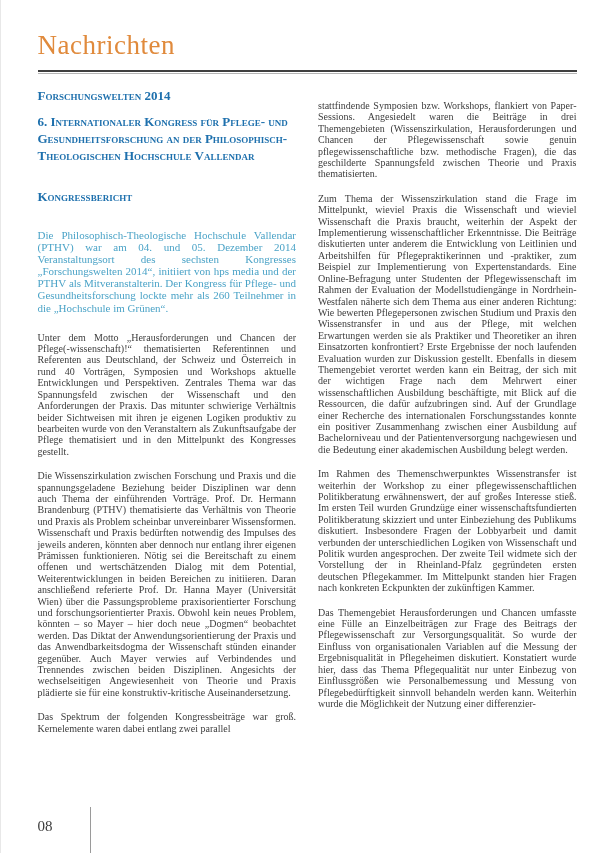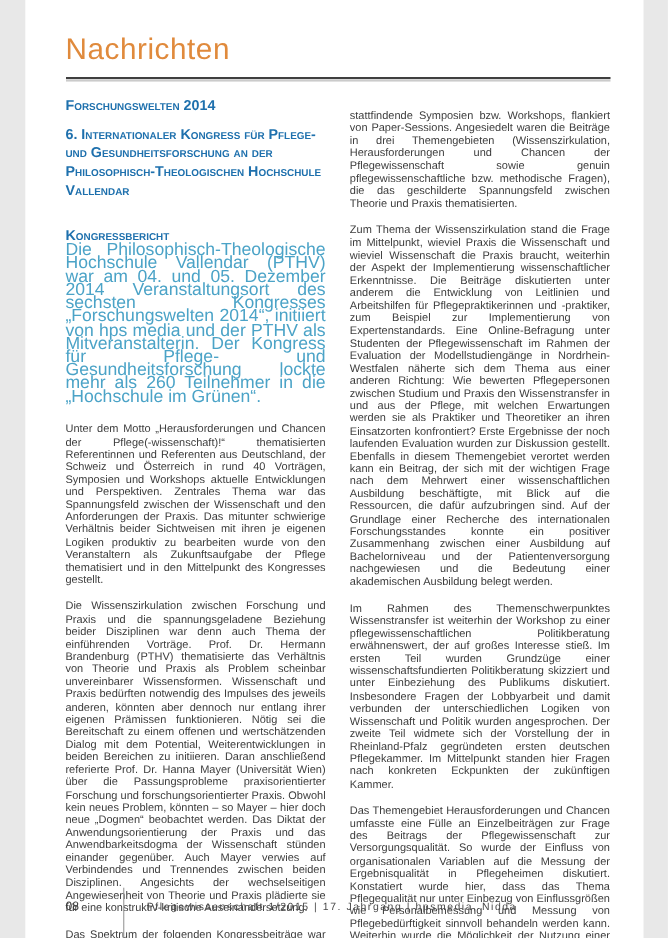--- a/index.html
+++ b/index.html
@@ -1,22 +1,22 @@
 <!DOCTYPE html>
 <html lang="de"><head>
 <meta charset="utf-8">
 <style>
   * { margin:0; padding:0; box-sizing:border-box; }
   html,body { background:#e8e8e8; }
   .page {
     position:relative;
-    width:562px; height:853px;
+    width:606px; height:853px;
     margin:0 auto;
     background:#ffffff;
-    font-family:Liberation Sans, sans-serif;
+    font-family:Liberation Serif, serif;
     color:#3c3c3c;
     overflow:hidden;
   }
   .content { padding:30px 30px 0 37px; }
   .page-title {
     font-size:27px;
     font-weight:400;
     color:#E08A3C;
     letter-spacing:0.5px;
     margin-bottom:9px;
@@ -31,24 +31,24 @@
   .col { width:266px; }
   .kicker, .article-title, .article-subtitle {
     font-variant:small-caps;
     color:#1E70AD;
     font-weight:700;
     font-size:13px;
     line-height:17px;
   }
   .kicker { margin-bottom:9px; }
   .article-title { margin-bottom:24px; }
-  .article-subtitle { margin-bottom:0; }
+  .article-subtitle { margin-bottom:24px; }
   .lead {
     color:#4BA3C7;
-    font-size:16px;
+    font-size:11px;
     line-height:12.1px;
     text-align:justify;
     hyphens:auto;
     margin-bottom:18px;
   }
   .body-p {
     font-size:10px;
     line-height:11.4px;
     text-align:justify;
     hyphens:auto;
@@ -59,21 +59,21 @@
   .page-footer {
     position:absolute;
     left:37px; right:30px; bottom:0;
     height:46px;
     display:flex;
     align-items:flex-start;
   }
   .page-num {
     width:52px;
     padding-top:11px;
-    font-size:11px;
+    font-size:15px;
     color:#3c3c3c;
   }
   .footer-divider {
     width:1px;
     height:46px;
     background:#9a9a9a;
   }
   .footer-text {
     padding:12px 0 0 21px;
     font-size:9.5px;
@@ -110,15 +110,14 @@
         <p class="body-p">Im Rahmen des Themenschwerpunktes Wissenstransfer ist weiterhin der Workshop zu einer pflegewissenschaftlichen Politikberatung erwähnenswert, der auf großes Interesse stieß. Im ersten Teil wurden Grundzüge einer wissenschaftsfundierten Politikberatung skizziert und unter Einbeziehung des Publikums diskutiert. Insbesondere Fragen der Lobbyarbeit und damit verbunden der unterschiedlichen Logiken von Wissenschaft und Politik wurden angesprochen. Der zweite Teil widmete sich der Vorstellung der in Rheinland-Pfalz gegründeten ersten deutschen Pflegekammer. Im Mittelpunkt standen hier Fragen nach konkreten Eckpunkten der zukünftigen Kammer.</p>
         <p class="body-p">Das Themengebiet Herausforderungen und Chancen umfasste eine Fülle an Einzelbeiträgen zur Frage des Beitrags der Pflegewissenschaft zur Versorgungsqualität. So wurde der Einfluss von organisationalen Variablen auf die Messung der Ergebnisqualität in Pflegeheimen diskutiert. Konstatiert wurde hier, dass das Thema Pflegequalität nur unter Einbezug von Einflussgrößen wie Personalbemessung und Messung von Pflegebedürftigkeit sinnvoll behandeln werden kann. Weiterhin wurde die Möglichkeit der Nutzung einer differenzier-</p>
       </div>
 
     </div>
   </div>
 
   <div class="page-footer">
     <div class="page-num">08</div>
     <div class="footer-divider"></div>
-    <div class="footer-text">Pflegewissenschaft 1/2015 | 17. Jahrgang | hpsmedia, Nidda</div>
   </div>
 </div>
 
 </body></html>

